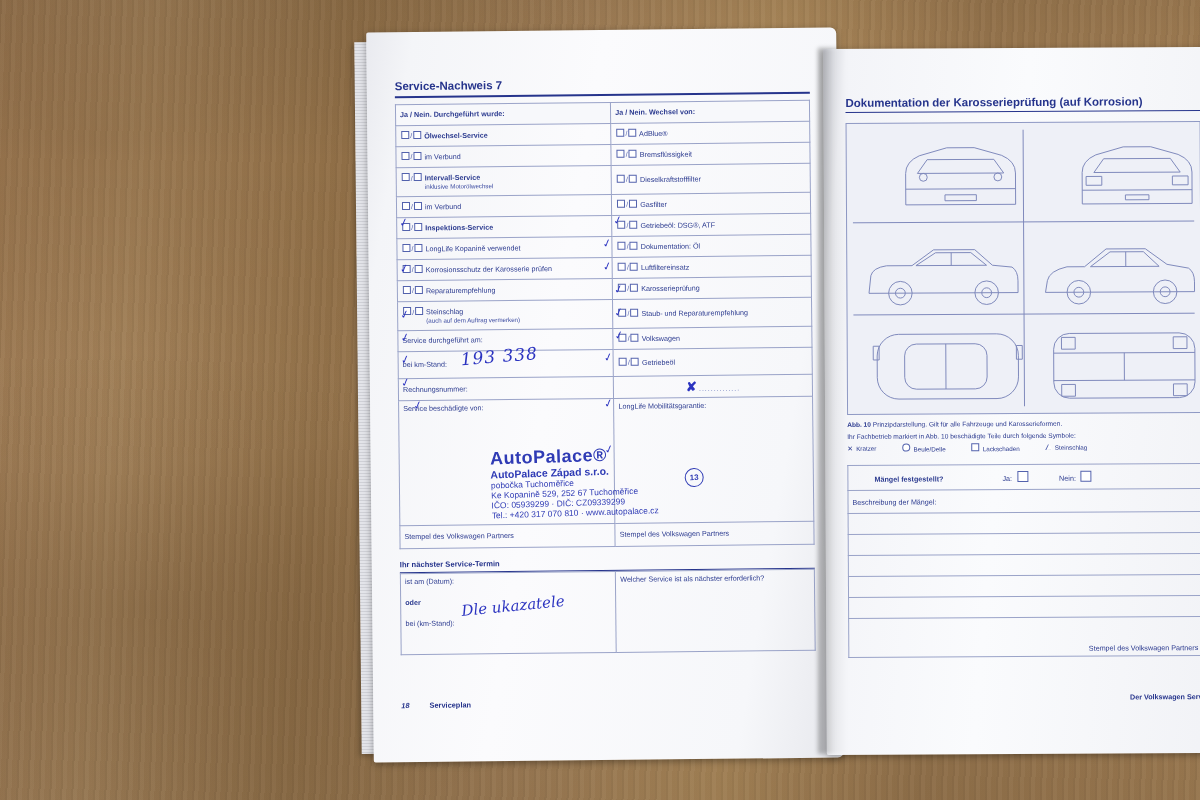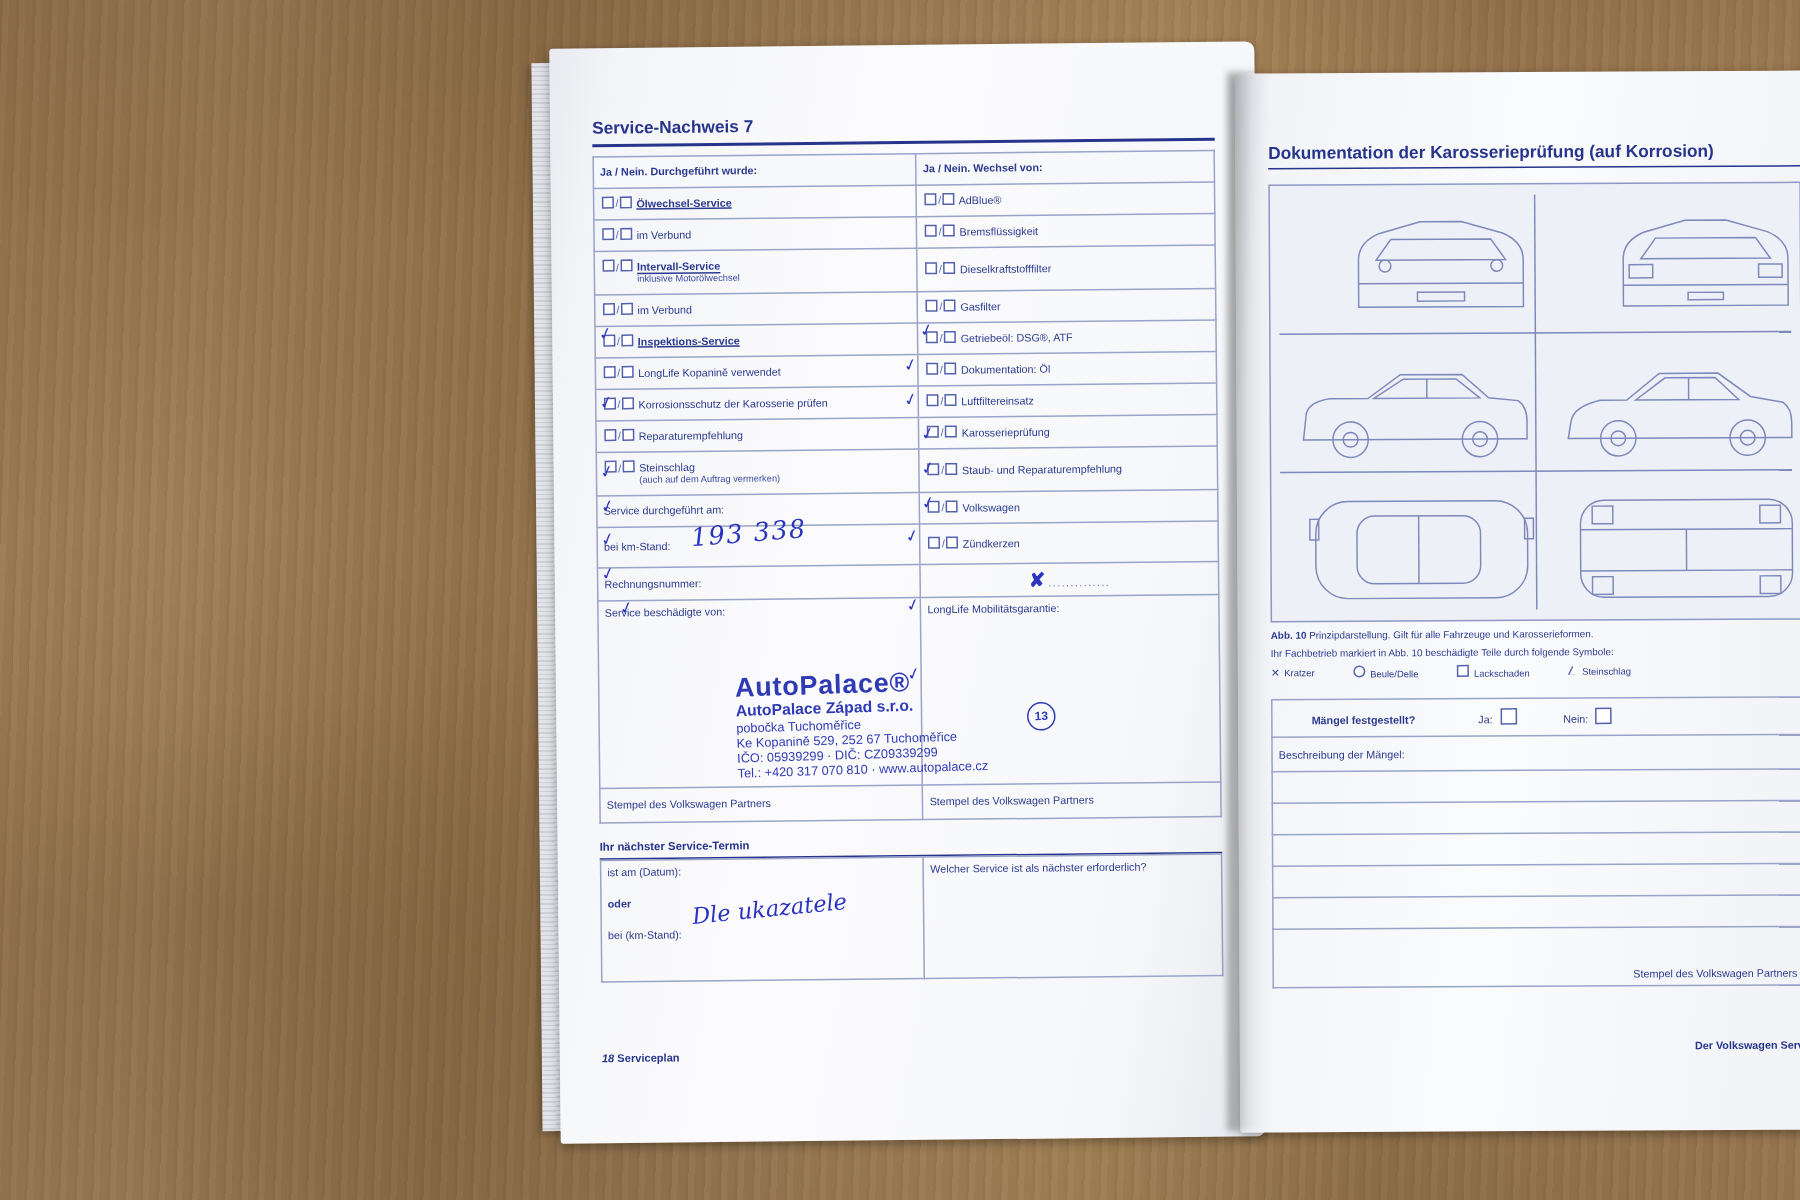--- a/index.html
+++ b/index.html
@@ -68,21 +68,21 @@
   #lp{position:absolute;left:28px;top:48px;width:415px;}
   #lp .title{font-size:11.5px;font-weight:bold;color:#26348c;}
   #lp .titlerule{height:1.5px;background:#26348c;margin-top:4px;}
   table.grid{border-collapse:collapse;width:100%;margin-top:6px;}
   table.grid td{
     border:0.8px solid #9aa3c8;
     font-size:7.2px;color:#2b3a8f;
     padding:3px 4px;vertical-align:middle;height:14px;
   }
   td.colhdr{font-weight:bold;font-size:7.4px;background:#f7f8fb;}
-  .bold{font-weight:bold;text-decoration:underline;}
+  .bold{font-weight:bold;}
   .sub{font-size:6.2px;color:#3a49a0;}
   .cbs{white-space:nowrap;letter-spacing:0;font-size:7px;}
   .box{
     display:inline-block;width:6px;height:6px;border:0.8px solid #5362ad;
     margin:0 1px -0.5px 1px;background:#fff;
   }
   .slash{font-size:7px;color:#5362ad;}
   
   .ink{
     font-family:"DejaVu Serif", serif;
@@ -122,21 +122,21 @@
   .capt b{font-weight:bold;}
   .symrow{font-size:6.3px;color:#2b3a8f;display:flex;gap:26px;align-items:center;margin-top:4px;}
   .sq{display:inline-block;width:6px;height:6px;border:0.8px solid #5362ad;background:#fff;margin-right:3px;}
   .ci{display:inline-block;width:6px;height:6px;border:0.8px solid #5362ad;border-radius:50%;background:#fff;margin-right:3px;}
   .tri{display:inline-block;width:0;height:0;border-left:3.5px solid transparent;border-right:3.5px solid transparent;border-bottom:6px solid transparent;border-bottom-color:#fff;position:relative;margin-right:3px;}
   .tri:after{content:"";position:absolute;left:-3.5px;top:0px;width:0;height:0;border-left:3.5px solid transparent;border-right:3.5px solid transparent;border-bottom:6px solid #5362ad;z-index:-1;}
   .xm{display:inline-block;margin-right:3px;font-size:7px;}
   .maengel td{height:20px;}
   
   #lfoot{position:absolute;left:28px;bottom:52px;font-size:7.4px;color:#26348c;font-weight:bold;}
-  #lfoot span.pg{font-style:italic;}
+  #lfoot span.pg{margin-right:18px;font-style:italic;}
   #rfoot{position:absolute;right:14px;bottom:52px;font-size:7.2px;color:#26348c;font-weight:bold;}
   
   .squig{font-size:13px;color:#2b33c0;font-weight:bold;}
   .dots{letter-spacing:1px;color:#6a77bb;font-size:7px;}
 </style>
 </head>
 <body>
 
 <div id="desk"></div>
 
@@ -268,21 +268,21 @@
             </td>
           </tr>
 
           <tr>
             <td style="height:20px;position:relative">
               <span>bei km-Stand:</span>
               <span class="ink kmink" style="position:absolute;left:62px;top:-5px;transform:rotate(-4deg)">193 338</span>
             </td>
             <td>
               <span class="cbs"><span class="box"></span><span class="slash">/</span><span class="box"></span></span>
-              <span>Zündkerzen</span>
+              <span>Getriebeöl</span>
             </td>
           </tr>
 
           <tr>
             <td>
               <span>Rechnungsnummer:</span>
             </td>
             <td style="text-align:center">
               <span class="squig">✘</span>
               <span class="dots">..............</span>
@@ -448,21 +448,21 @@
           <span><span class="ci"></span><span>Beule/Delle</span></span>
           <span><span class="sq"></span><span>Lackschaden</span></span>
           <span><span class="tri"></span><span>Steinschlag</span></span>
         </div>
 
         <table class="grid maengel" style="margin-top:12px">
           <tbody>
               <tr>
             <td colspan="2" style="height:18px">
               <span style="display:inline-block;margin-left:22px;font-weight:bold">Mängel festgestellt?</span>
-              <span style="display:inline-block;margin-left:40px">Ja:</span>
+              <span style="display:inline-block;margin-left:57px">Ja:</span>
               <span class="box" style="width:9px;height:9px;margin-left:3px"></span>
               <span style="display:inline-block;margin-left:28px">Nein:</span>
               <span class="box" style="width:9px;height:9px;margin-left:3px"></span>
             </td>
           </tr>
           <tr>
             <td colspan="2" style="height:16px">
               <span>Beschreibung der Mängel:</span>
             </td>
           </tr>

